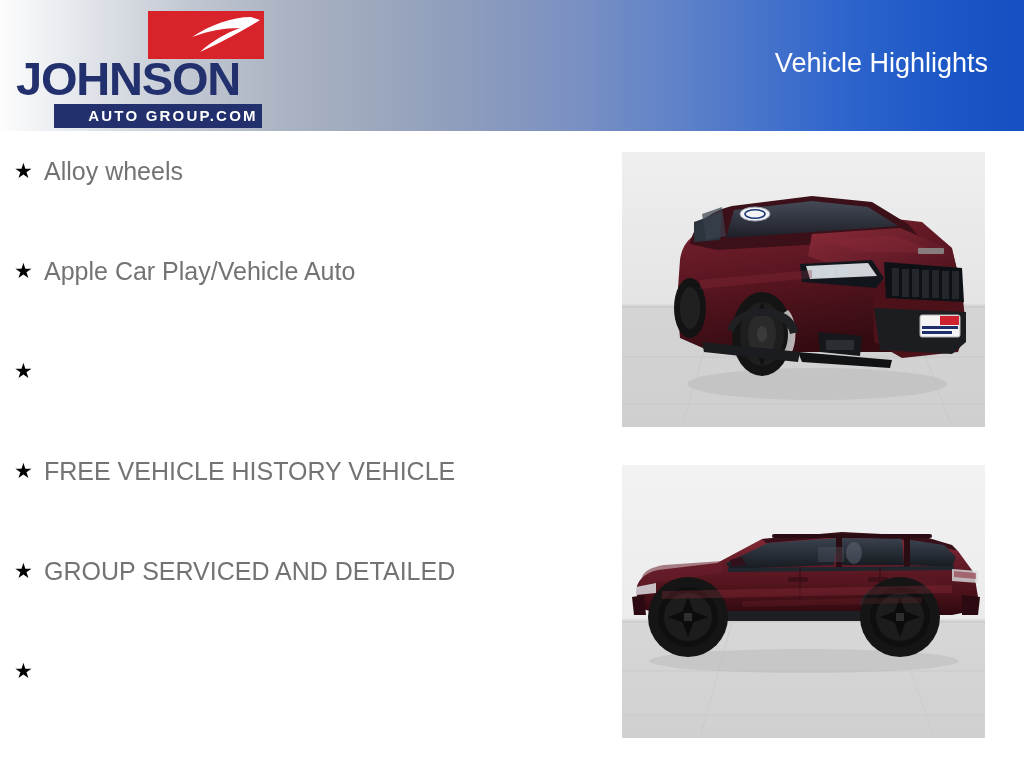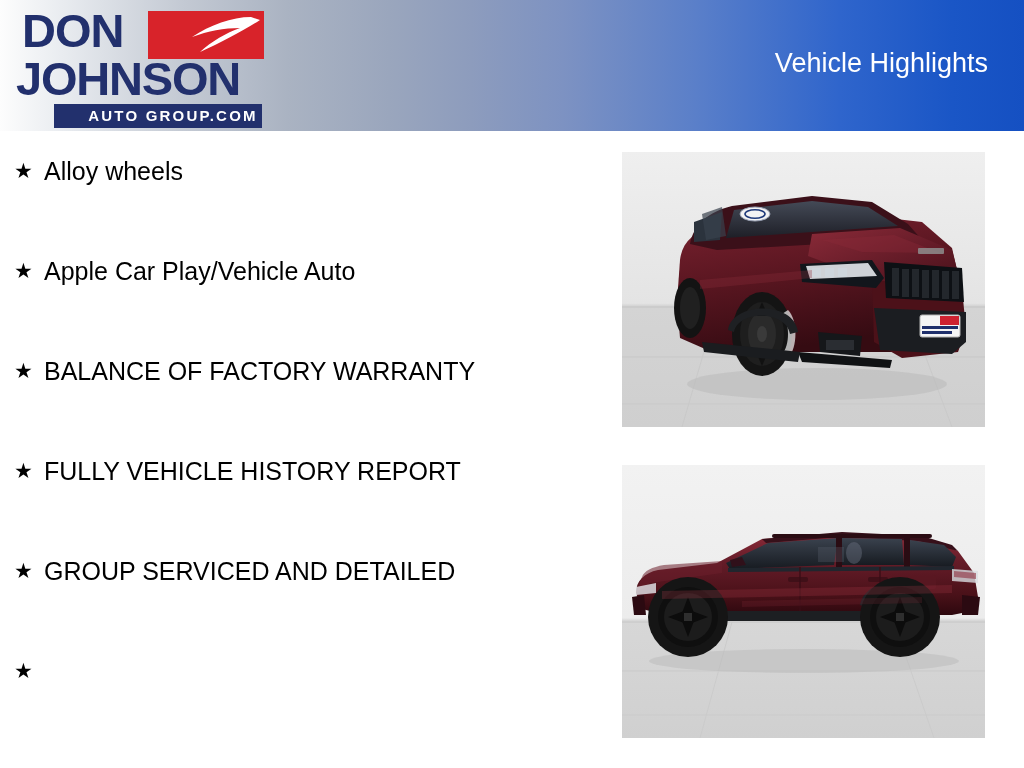--- a/index.html
+++ b/index.html
@@ -135,21 +135,21 @@
     width: 30px;
     font-size: 21px;
     line-height: 32px;
     color: #000000;
     text-align: left;
   }
   .hl-label {
     flex: 1 1 auto;
     font-size: 25px;
     line-height: 32px;
-    color: #000000;
+    color: #737373;
     font-family: "Liberation Sans", sans-serif;
     padding-right: 20px;
     max-width: 470px;
   }
 
   
   .photo {
     position: absolute;
     background: #ffffff;
     overflow: hidden;
@@ -172,21 +172,20 @@
     height: 100%;
   }
 </style>
 </head>
 <body>
 
 <div class="header">
 
   <div class="logo">
 
-    <div class="logo-don">DON</div>
 
     <div class="logo-swoosh-box">
       <span>
         <svg width="116" height="48" viewBox="0 0 116 48">
           <path d="M103 6 C 84 6, 62 14, 44 26 C 60 20, 76 17, 92 17 C 78 22, 64 30, 52 41 C 74 31, 95 20, 112 9 Z" fill="#ffffff"></path>
         </svg>
       </span>
     </div>
 
     <div class="logo-johnson">JOHNSON</div>
@@ -206,26 +205,25 @@
     <div class="hl-label">Alloy wheels</div>
   </div>
 
   <div class="hl-item">
     <div class="hl-star">★</div>
     <div class="hl-label">Apple Car Play/Vehicle Auto</div>
   </div>
 
   <div class="hl-item">
     <div class="hl-star">★</div>
-    <div class="hl-label">BALANCE OF FACTORY WARRANTY</div>
-  </div>
-
-  <div class="hl-item">
-    <div class="hl-star">★</div>
-    <div class="hl-label">FULLY VEHICLE HISTORY REPORT</div>
+  </div>
+
+  <div class="hl-item">
+    <div class="hl-star">★</div>
+    <div class="hl-label">FREE VEHICLE HISTORY VEHICLE</div>
   </div>
 
   <div class="hl-item">
     <div class="hl-star">★</div>
     <div class="hl-label">GROUP SERVICED AND DETAILED</div>
   </div>
 
   <div class="hl-item">
     <div class="hl-star">★</div>
   </div>

